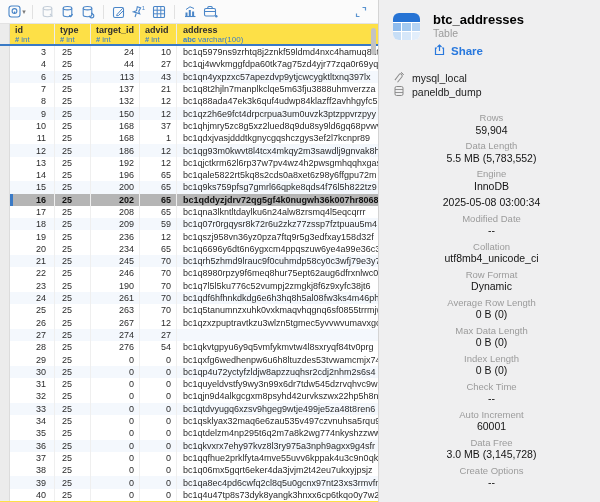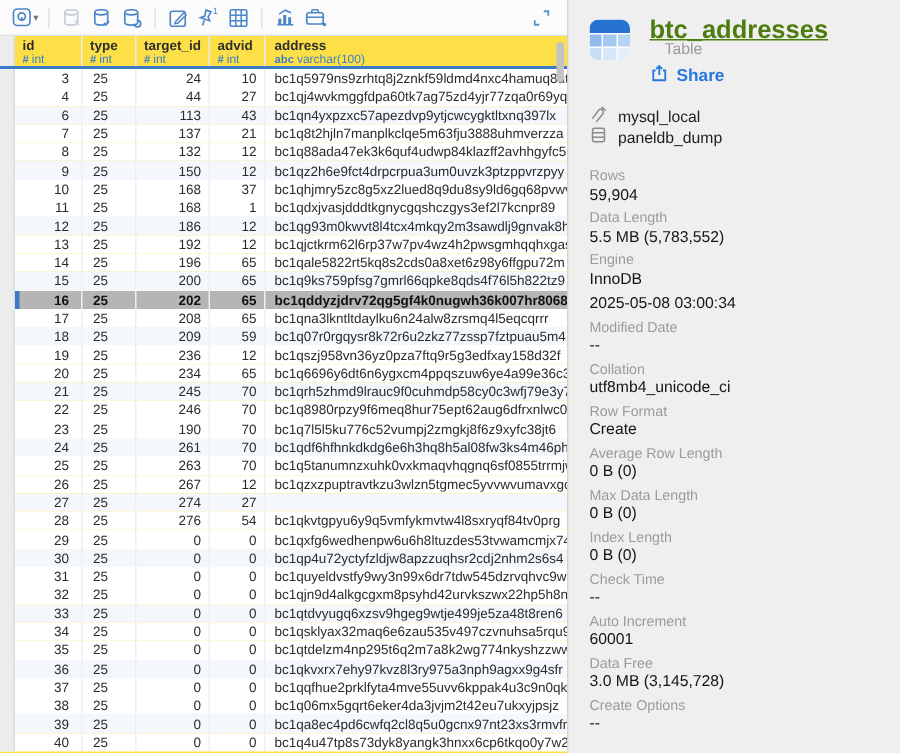--- a/index.html
+++ b/index.html
@@ -46,31 +46,31 @@
 
   
   .panel { width:221px; height:502px; background:#efeff0; padding:13px 10px 0 14px; overflow:hidden; }
   .panel-head { display:flex; }
   .table-icon { width:27px; height:27px; border-radius:6px; overflow:hidden; display:grid;
                 grid-template-columns:1fr 1fr 1fr; grid-template-rows:9px 1fr 1fr; gap:1px; background:#fff; flex-shrink:0; }
   .ti-top { grid-column:1 / 4; background:#2673d4; }
   .ti-c1 { background:#8fbced; } .ti-c2 { background:#a3c9f0; } .ti-c3 { background:#b5d3f3; }
   .ti-c4 { background:#c7def6; } .ti-c5 { background:#d6e7f9; } .ti-c6 { background:#e2eefb; }
   .panel-head-text { margin-left:13px; }
-  .panel-title { font-size:17px; font-weight:bold; color:#4d7c0f; line-height:14px;text-decoration:underline; }
-  .panel-subtitle { font-size:10.5px; color:#9b9b9b; line-height:13px;margin-left:10px; }
+  .panel-title { font-size:13px; font-weight:bold; color:#000000; line-height:14px; }
+  .panel-subtitle { font-size:10.5px; color:#9b9b9b; line-height:13px; }
   .share-row { display:flex; align-items:center; margin-top:2px; cursor:pointer; }
   .share-label { font-size:11.5px; color:#2878dd; margin-left:5px;font-weight:bold; }
 
   .conn-block { margin-top:11px; }
   .conn-row { display:flex; align-items:center; height:14px; cursor:pointer; }
   .conn-row svg { flex-shrink:0; }
   .conn-label { font-size:10.5px; color:#1d1d1d; margin-left:7px; }
 
-  .fields { margin-top:13px; }
+  .fields { margin-top:13px;text-align:center; }
   .field { margin-bottom:4px; }
   .flabel { font-size:9.5px; color:#9b9b9b; line-height:11.5px; }
   .fvalue { font-size:10.5px; color:#141414; line-height:12.5px; }
 </style>
 </head>
 <body>
 
 <div class="left-pane">
 
   <div class="toolbar">
@@ -561,21 +561,21 @@
       <div class="field">
         <div class="flabel">Modified Date</div>
         <div class="fvalue">--</div>
       </div>
       <div class="field">
         <div class="flabel">Collation</div>
         <div class="fvalue">utf8mb4_unicode_ci</div>
       </div>
       <div class="field">
         <div class="flabel">Row Format</div>
-        <div class="fvalue">Create</div>
+        <div class="fvalue">Dynamic</div>
       </div>
       <div class="field">
         <div class="flabel">Average Row Length</div>
         <div class="fvalue">0 B (0)</div>
       </div>
       <div class="field">
         <div class="flabel">Max Data Length</div>
         <div class="fvalue">0 B (0)</div>
       </div>
       <div class="field">

